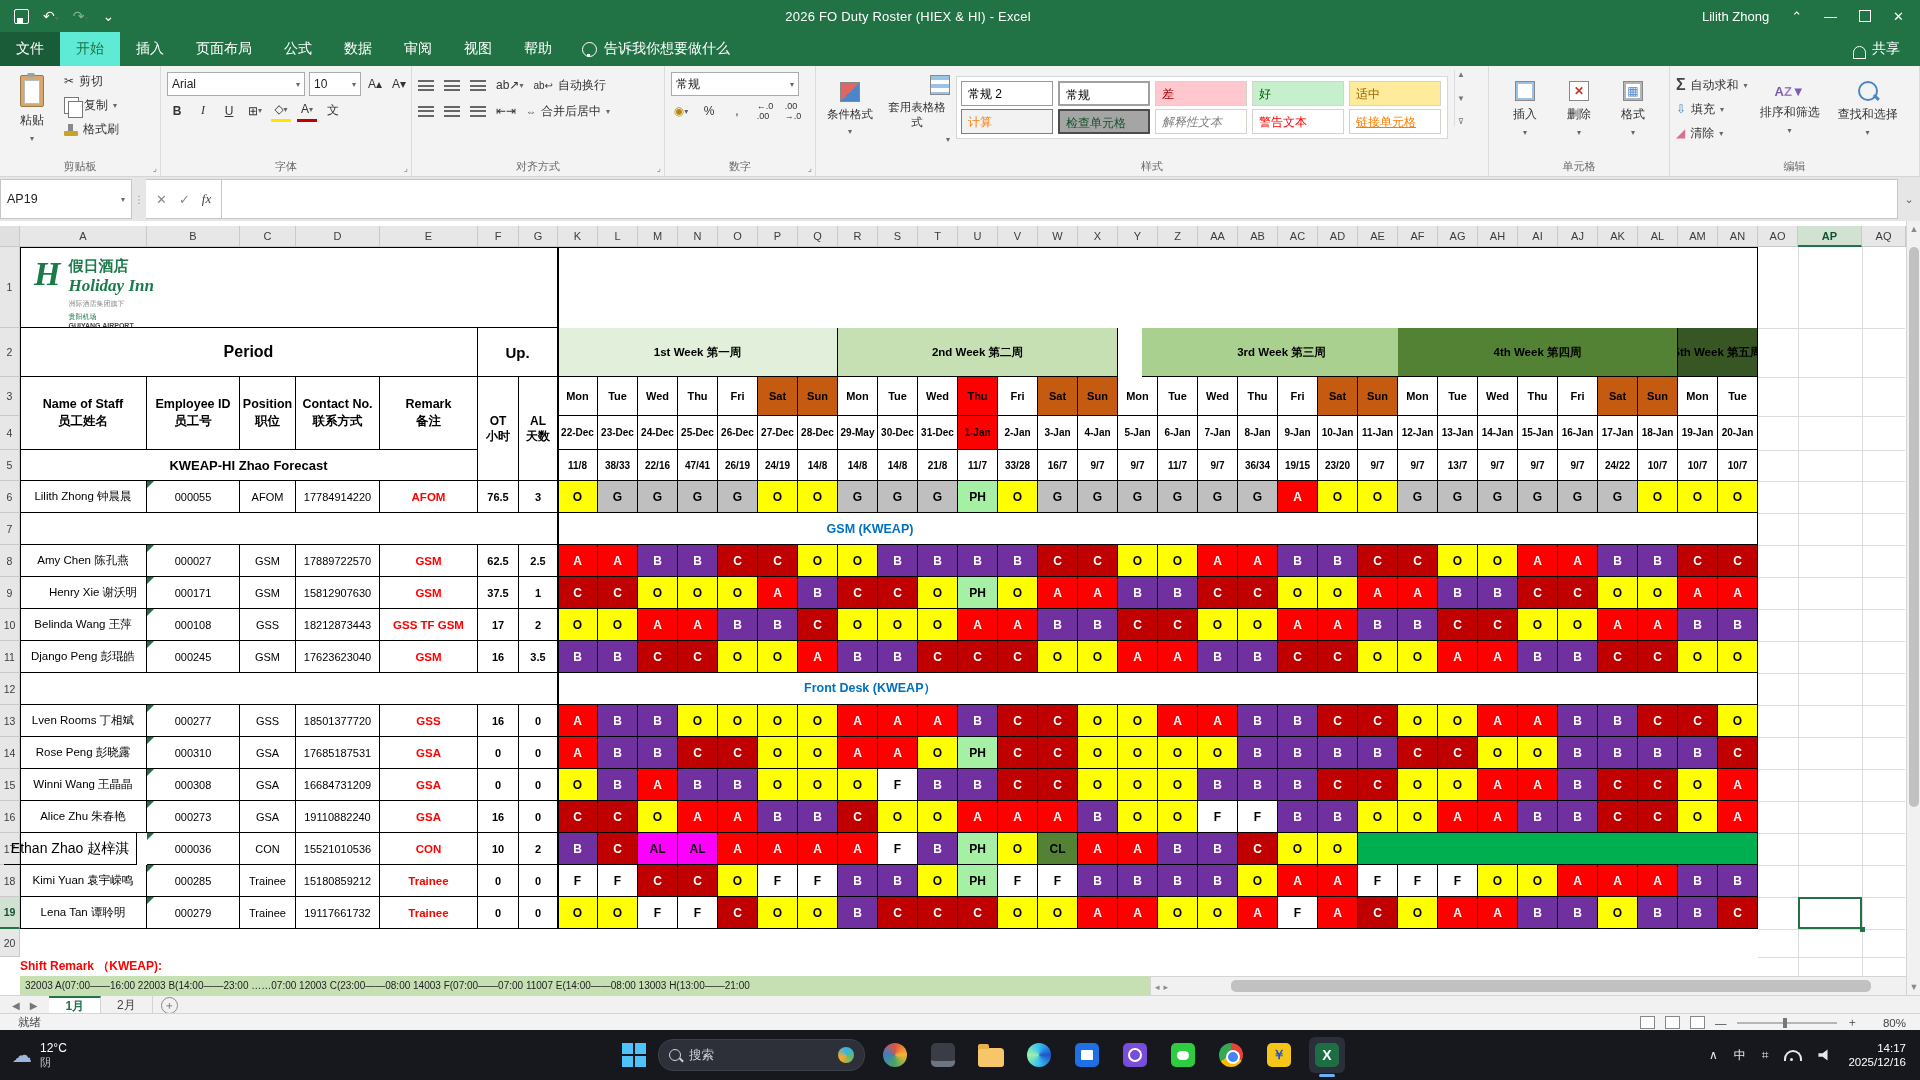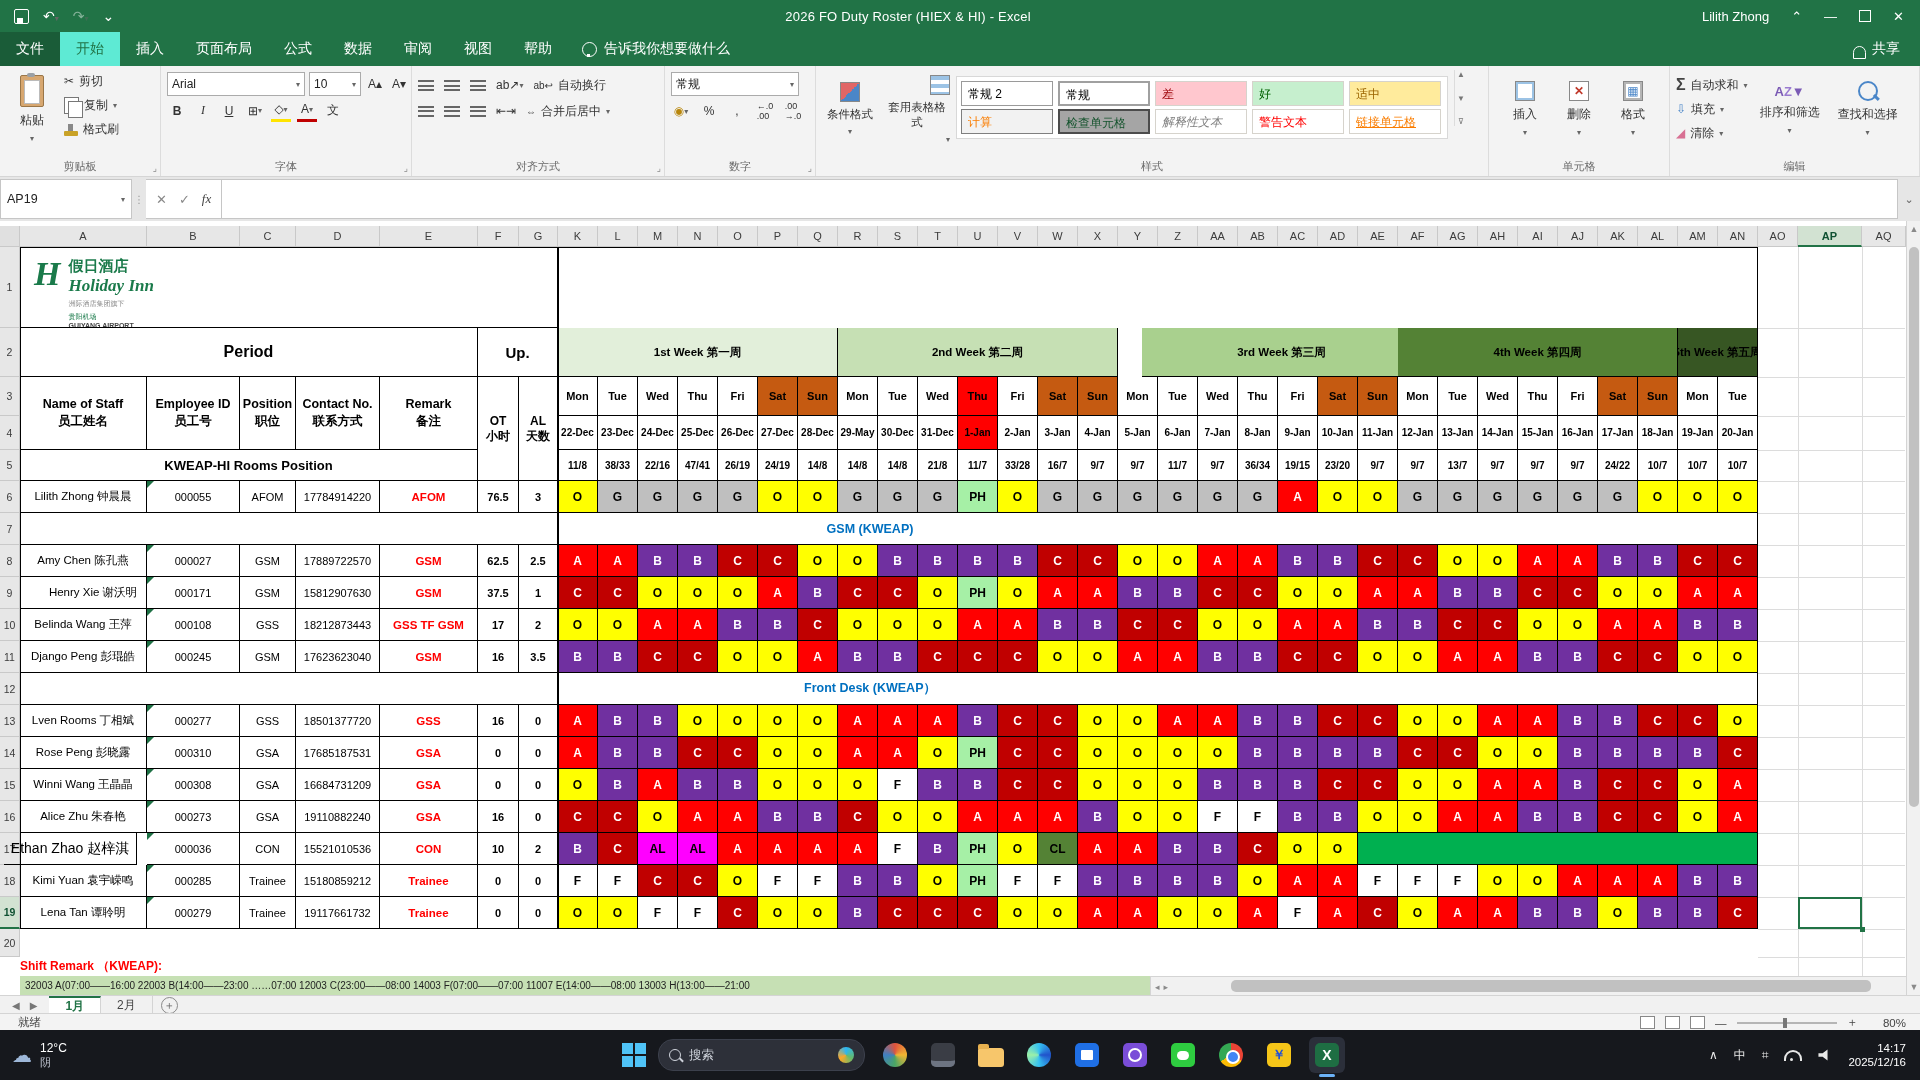--- a/index.html
+++ b/index.html
@@ -489,21 +489,21 @@
         <div>备注</div>
       </div>
       <div class="cell" style="left: 478px; top: 156px; width: 41px; height: 104px; flex-direction: column; font-weight: bold; font-size: 12px; line-height: 15px;">
         <div>OT</div>
         <div>小时</div>
       </div>
       <div class="cell" style="left: 519px; top: 156px; width: 39px; height: 104px; flex-direction: column; font-weight: bold; font-size: 12px; line-height: 15px;">
         <div>AL</div>
         <div>天数</div>
       </div>
-      <div class="cell" style="left: 20px; top: 229px; width: 458px; height: 31px; font-weight: bold; font-size: 13px;">KWEAP-HI Rooms Position</div>
+      <div class="cell" style="left: 20px; top: 229px; width: 458px; height: 31px; font-weight: bold; font-size: 13px;">KWEAP-HI Zhao Forecast</div>
       <div class="cell" style="left: 558px; top: 107px; width: 280px; height: 49px; background: rgb(226, 239, 218); font-weight: bold; font-size: 11.5px; white-space: nowrap;">1st Week 第一周</div>
       <div class="cell" style="left: 838px; top: 107px; width: 280px; height: 49px; background: rgb(198, 224, 180); font-weight: bold; font-size: 11.5px; white-space: nowrap;">2nd Week 第二周</div>
       <div class="cell" style="left: 1118px; top: 107px; width: 280px; height: 49px; background: rgb(169, 208, 142); font-weight: bold; font-size: 11.5px; white-space: nowrap; margin-left: 24px;">3rd Week 第三周</div>
       <div class="cell" style="left: 1398px; top: 107px; width: 280px; height: 49px; background: rgb(84, 130, 53); font-weight: bold; font-size: 11.5px; white-space: nowrap;">4th Week 第四周</div>
       <div class="cell" style="left: 1678px; top: 107px; width: 80px; height: 49px; background: rgb(55, 86, 35); font-weight: bold; font-size: 11.5px; white-space: nowrap;">5th Week 第五周</div>
       <div class="cell" style="left: 558px; top: 156px; width: 40px; height: 39px; background: rgb(255, 255, 255); font-weight: bold; font-size: 11px;">Mon</div>
       <div class="cell" style="left: 598px; top: 156px; width: 40px; height: 39px; background: rgb(255, 255, 255); font-weight: bold; font-size: 11px;">Tue</div>
       <div class="cell" style="left: 638px; top: 156px; width: 40px; height: 39px; background: rgb(255, 255, 255); font-weight: bold; font-size: 11px;">Wed</div>
       <div class="cell" style="left: 678px; top: 156px; width: 40px; height: 39px; background: rgb(255, 255, 255); font-weight: bold; font-size: 11px;">Thu</div>
       <div class="cell" style="left: 718px; top: 156px; width: 40px; height: 39px; background: rgb(255, 255, 255); font-weight: bold; font-size: 11px;">Fri</div>

